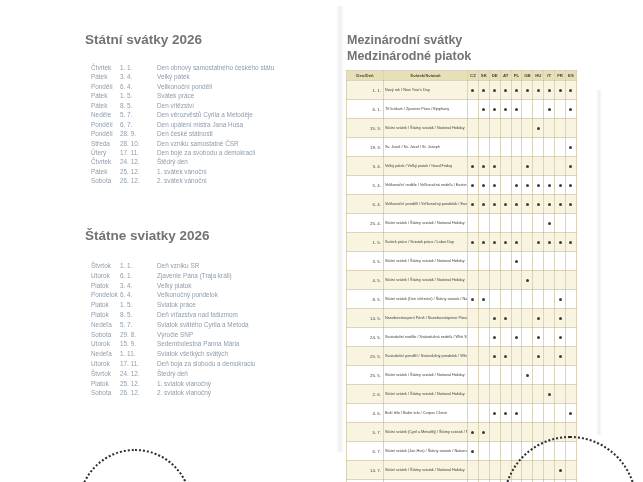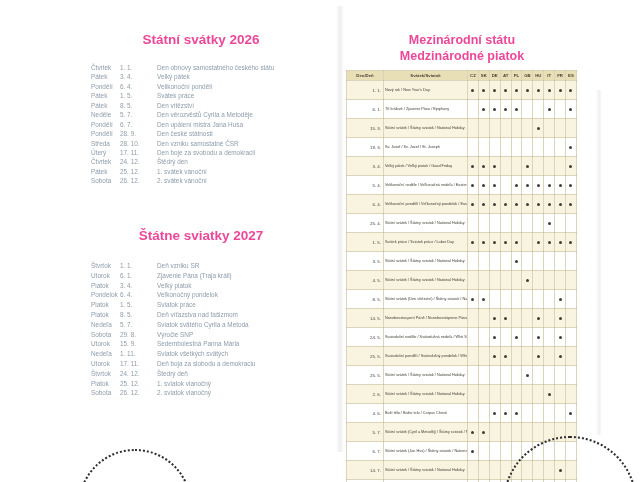--- a/index.html
+++ b/index.html
@@ -1,19 +1,19 @@
 <!DOCTYPE html>
 <html><head>
 <meta charset="utf-8">
 <style>
   html,body{margin:0;padding:0;background:#ffffff;}
   .canvas{position:relative;width:643px;height:482px;background:#ffffff;overflow:hidden;
           font-family:"Liberation Sans",sans-serif;}
   
-  .page-title{position:absolute;text-align:center;font-weight:bold;color:#ec4899;}
+  .page-title{position:absolute;text-align:left;font-weight:bold;color:#737373;}
   #cz-title{top:32px;left:85px;width:232px;font-size:13.5px;}
   #sk-title{top:228px;left:85px;width:232px;font-size:13.5px;}
   .hlist{position:absolute;left:91px;width:225px;color:#8d9cab;font-size:6.4px;}
   #czech-list{top:63px;}
   #slovak-list{top:261px;}
   .hrow{display:flex;align-items:baseline;white-space:nowrap;}
   #czech-list .hrow{height:9.45px;line-height:9.45px;}
   #slovak-list .hrow{height:9.8px;line-height:9.8px;}
   .hday{width:29px;flex:none;}
   .hdate{width:37px;flex:none;}
@@ -113,21 +113,21 @@
           <span class="hdate">25. 12.</span>
           <span class="hname">1. svátek vánoční</span>
         </div>
         <div class="hrow">
           <span class="hday">Sobota</span>
           <span class="hdate">26. 12.</span>
           <span class="hname">2. svátek vánoční</span>
         </div>
       </div>
 
-    <div class="page-title" id="sk-title">Štátne sviatky 2027</div>
+    <div class="page-title" id="sk-title">Štátne sviatky 2026</div>
     <div class="hlist" id="slovak-list">
         <div class="hrow">
           <span class="hday">Štvrtok</span>
           <span class="hdate">1. 1.</span>
           <span class="hname">Deň vzniku SR</span>
         </div>
         <div class="hrow">
           <span class="hday">Utorok</span>
           <span class="hdate">6. 1.</span>
           <span class="hname">Zjavenie Pána (Traja králi)</span>
@@ -191,21 +191,21 @@
           <span class="hday">Sobota</span>
           <span class="hdate">26. 12.</span>
           <span class="hname">2. sviatok vianočný</span>
         </div>
       </div>
   </div>
 
   <div class="page-divider"></div>
 
   <div>
-    <div class="page-title" id="intl-title1">Mezinárodní státu</div>
+    <div class="page-title" id="intl-title1">Mezinárodní svátky</div>
     <div class="page-title" id="intl-title2">Medzinárodné piatok</div>
 
     <table class="intl">
       <colgroup>
         <col style="width:37px">
           <col style="width:84px">
       <col style="width: 10.9px;">
           <col style="width: 10.9px;">
           <col style="width: 10.9px;">
           <col style="width: 10.9px;">

